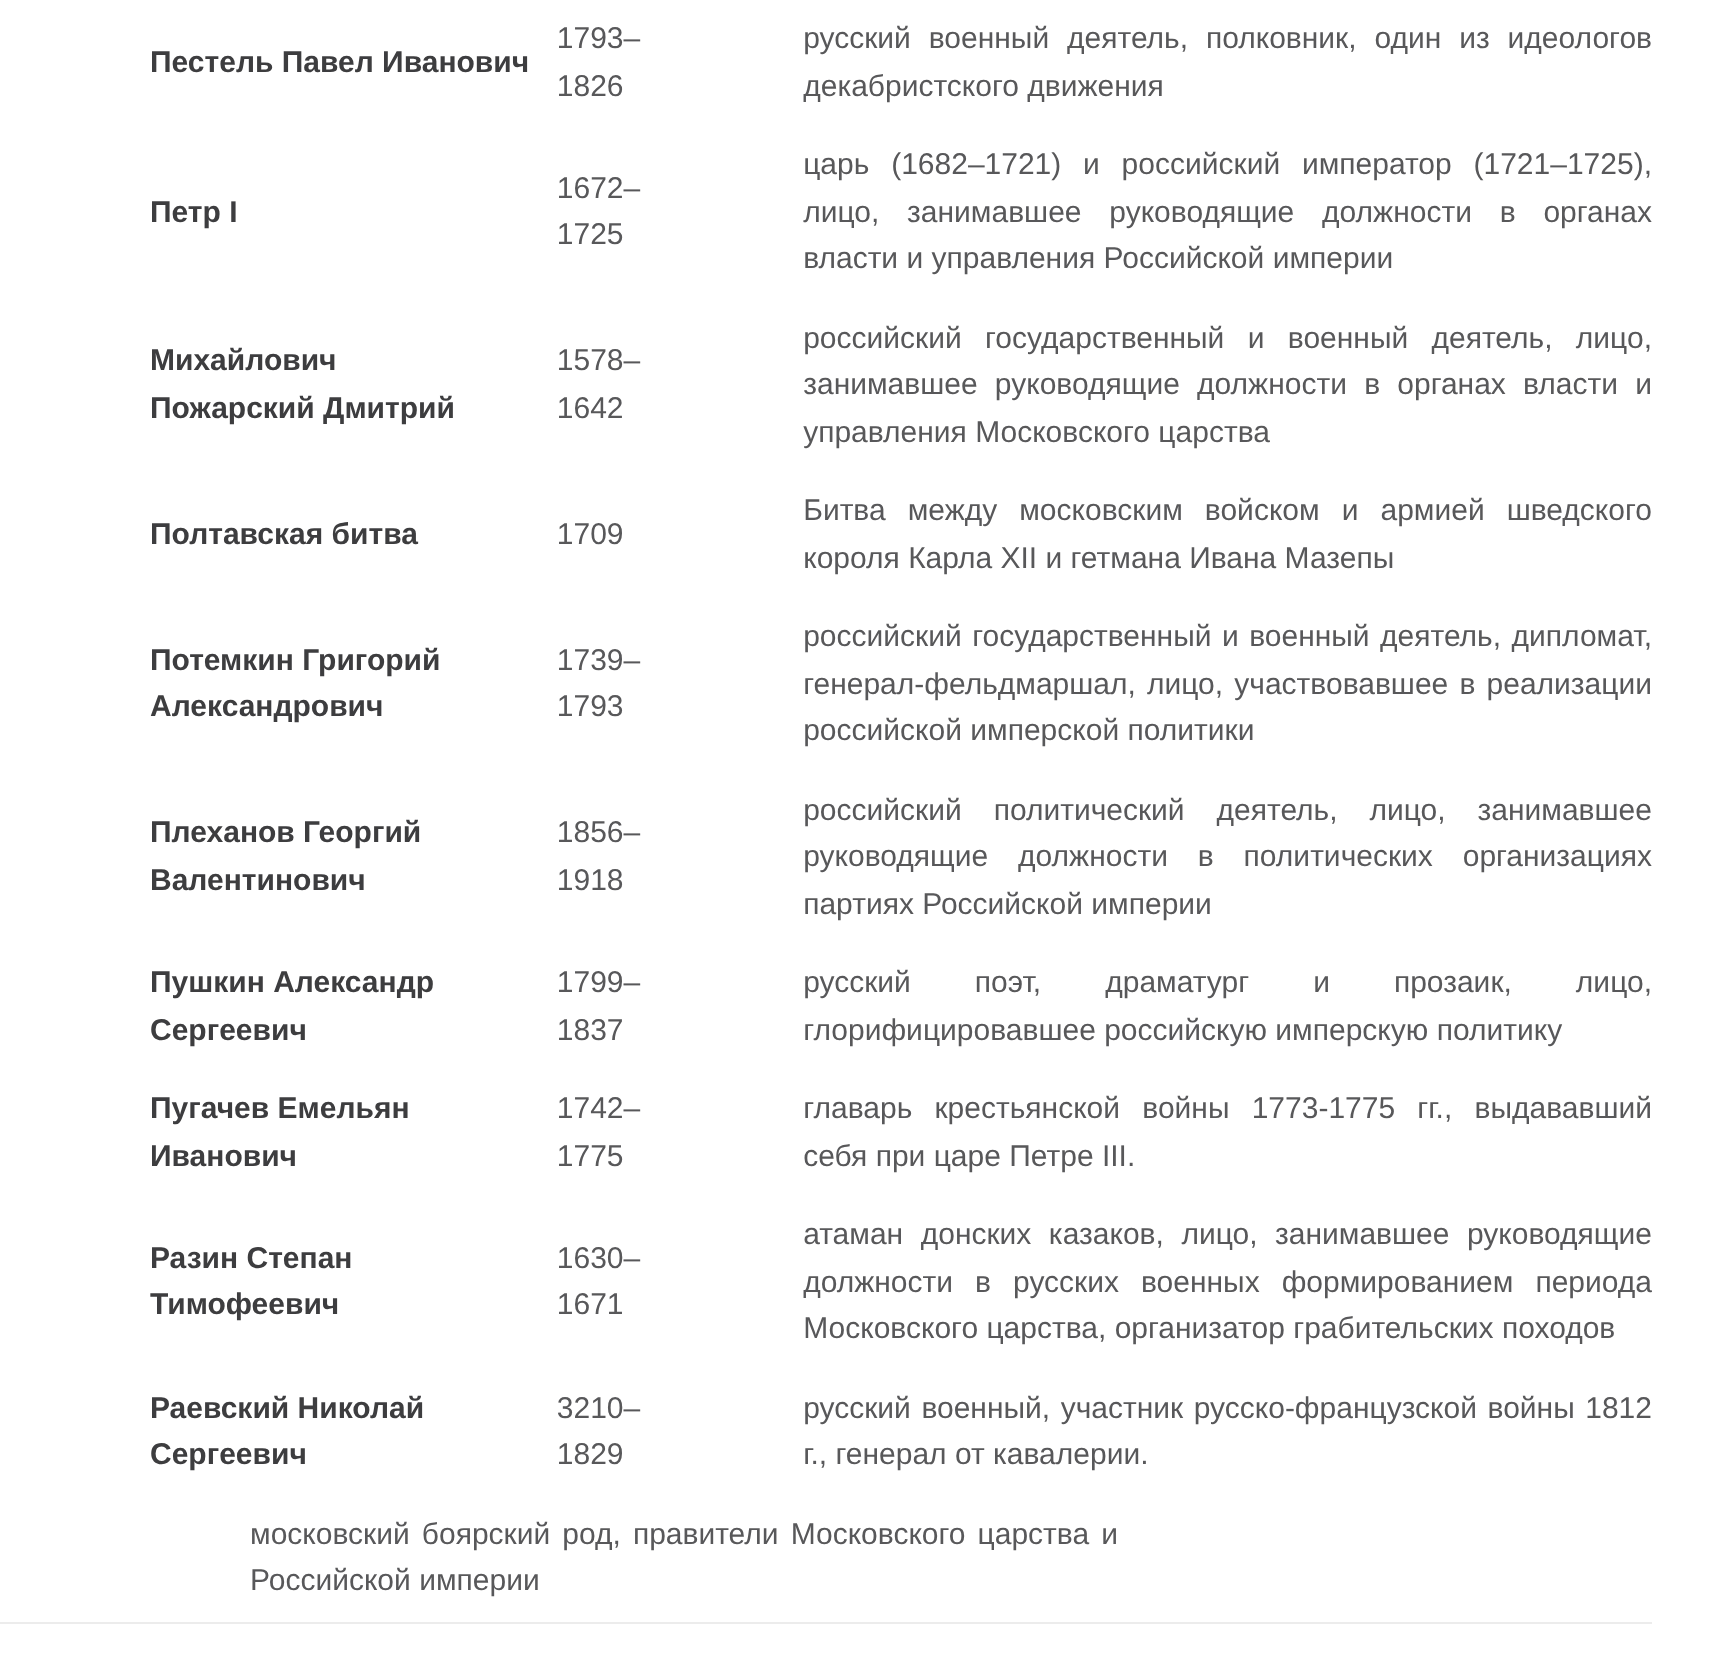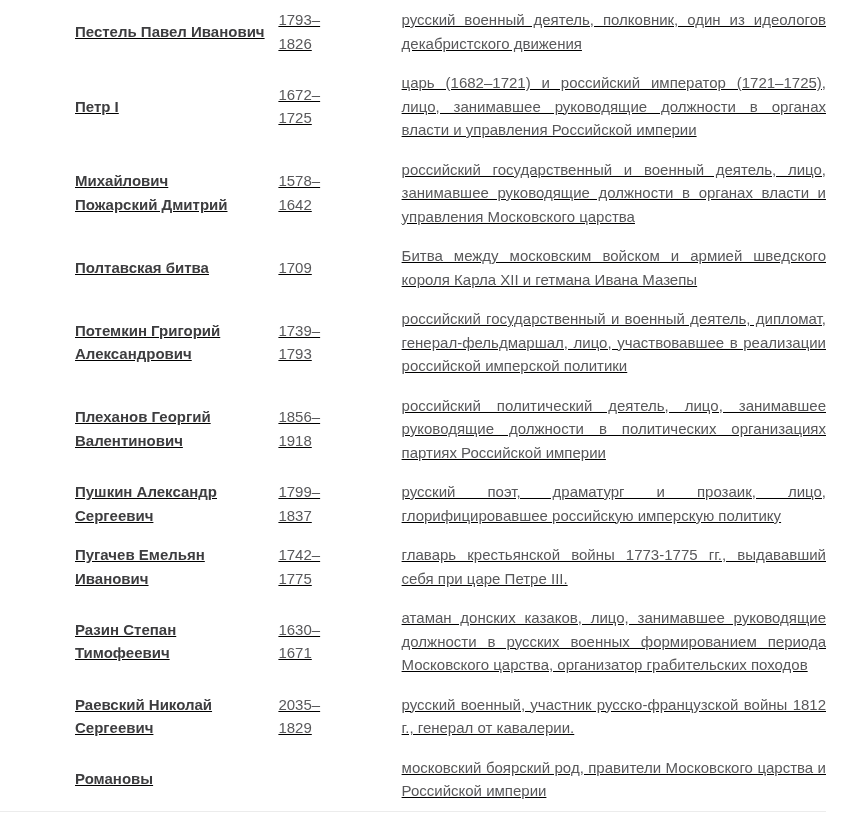--- a/index.html
+++ b/index.html
@@ -11,21 +11,20 @@
   .page {
     width: 862px;
     height: 834px;
     overflow: hidden;
     background: #ffffff;
     box-sizing: border-box;
   }
   .table {
     width: 826px;
     border-bottom: 1px solid var(--divider-color, #ececec);
-    text-decoration: underline;
   }
   .row {
     display: flex;
     align-items: center;
     padding: 8px 0;
   }
   .cell {
     font-size: 15px;
     line-height: 23.5px;
     box-sizing: border-box;
@@ -155,27 +154,24 @@
         </div>
     <div class="cell desc">атаман донских казаков, лицо, занимавшее руководящие должности в русских военных формированием периода Московского царства, организатор грабительских походов</div>
   </div>
 
   <div class="row">
     <div class="cell name">
           <div>Раевский Николай</div>
           <div>Сергеевич</div>
         </div>
     <div class="cell dates">
-          <div>2035–</div>
+          <div>3210–</div>
           <div>1829</div>
         </div>
     <div class="cell desc">русский военный, участник русско-французской войны 1812 г., генерал от кавалерии.</div>
   </div>
 
   <div class="row">
-    <div class="cell name">
-          <div>Романовы</div>
-        </div>
     <div class="cell dates"></div>
     <div class="cell desc">московский боярский род, правители Московского царства и Российской империи</div>
   </div>
 </div>
 </div>
 
 </body></html>

